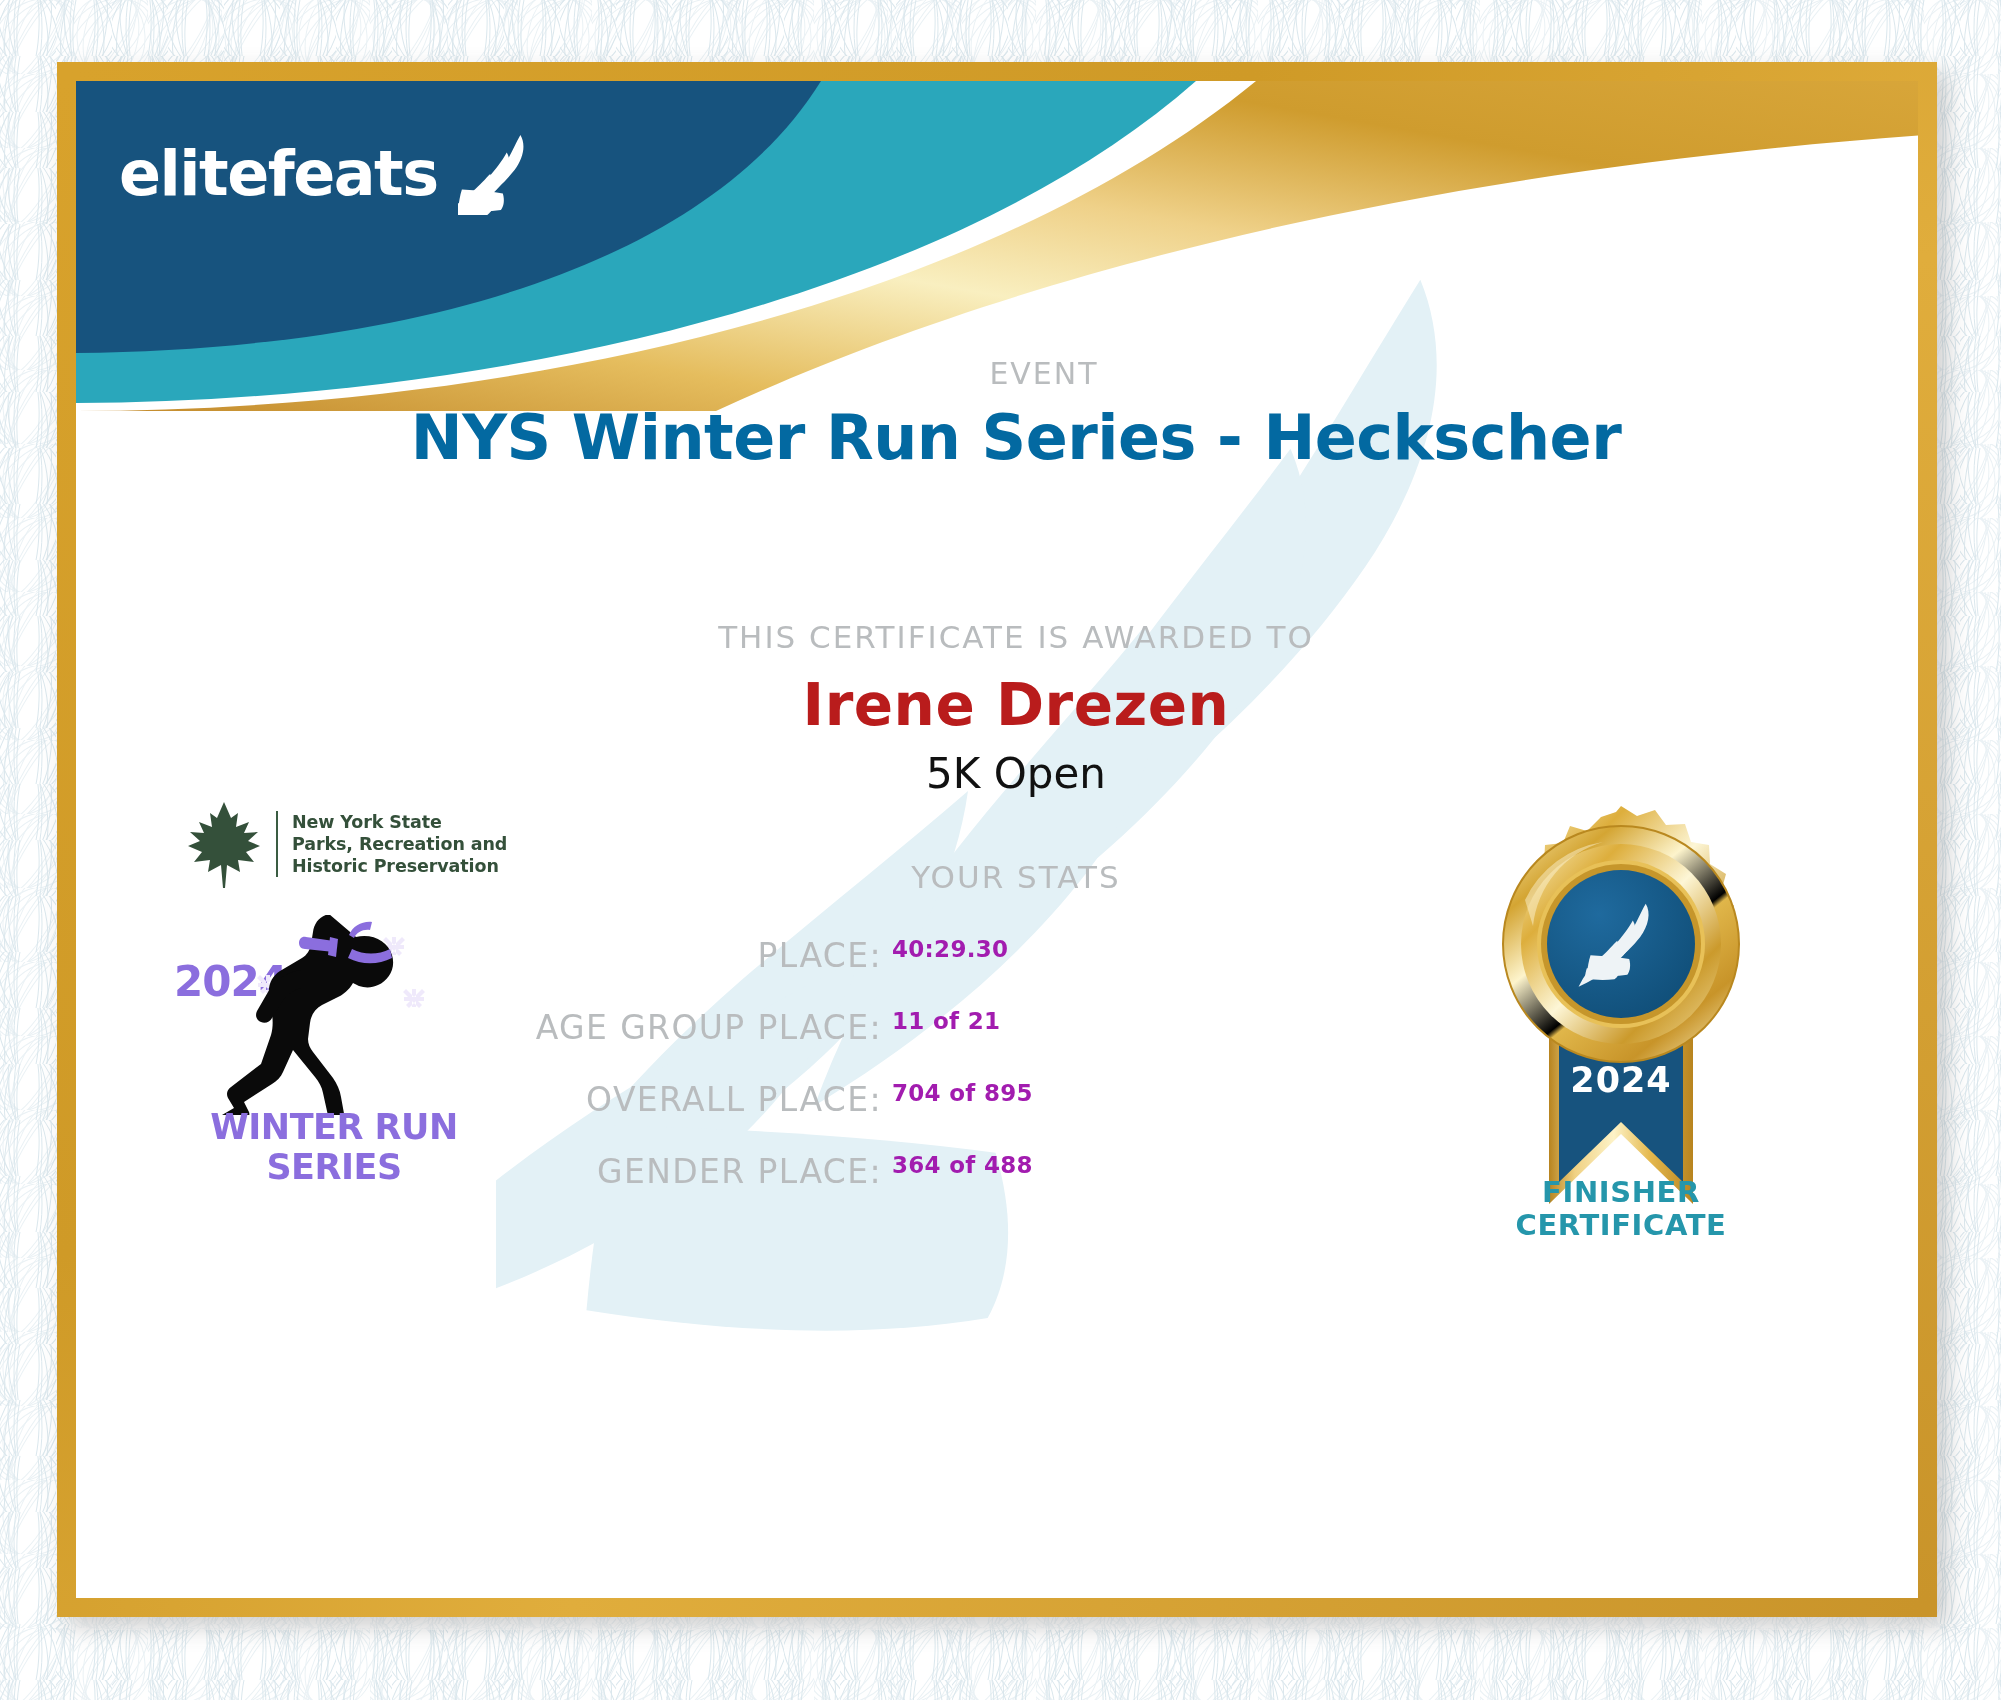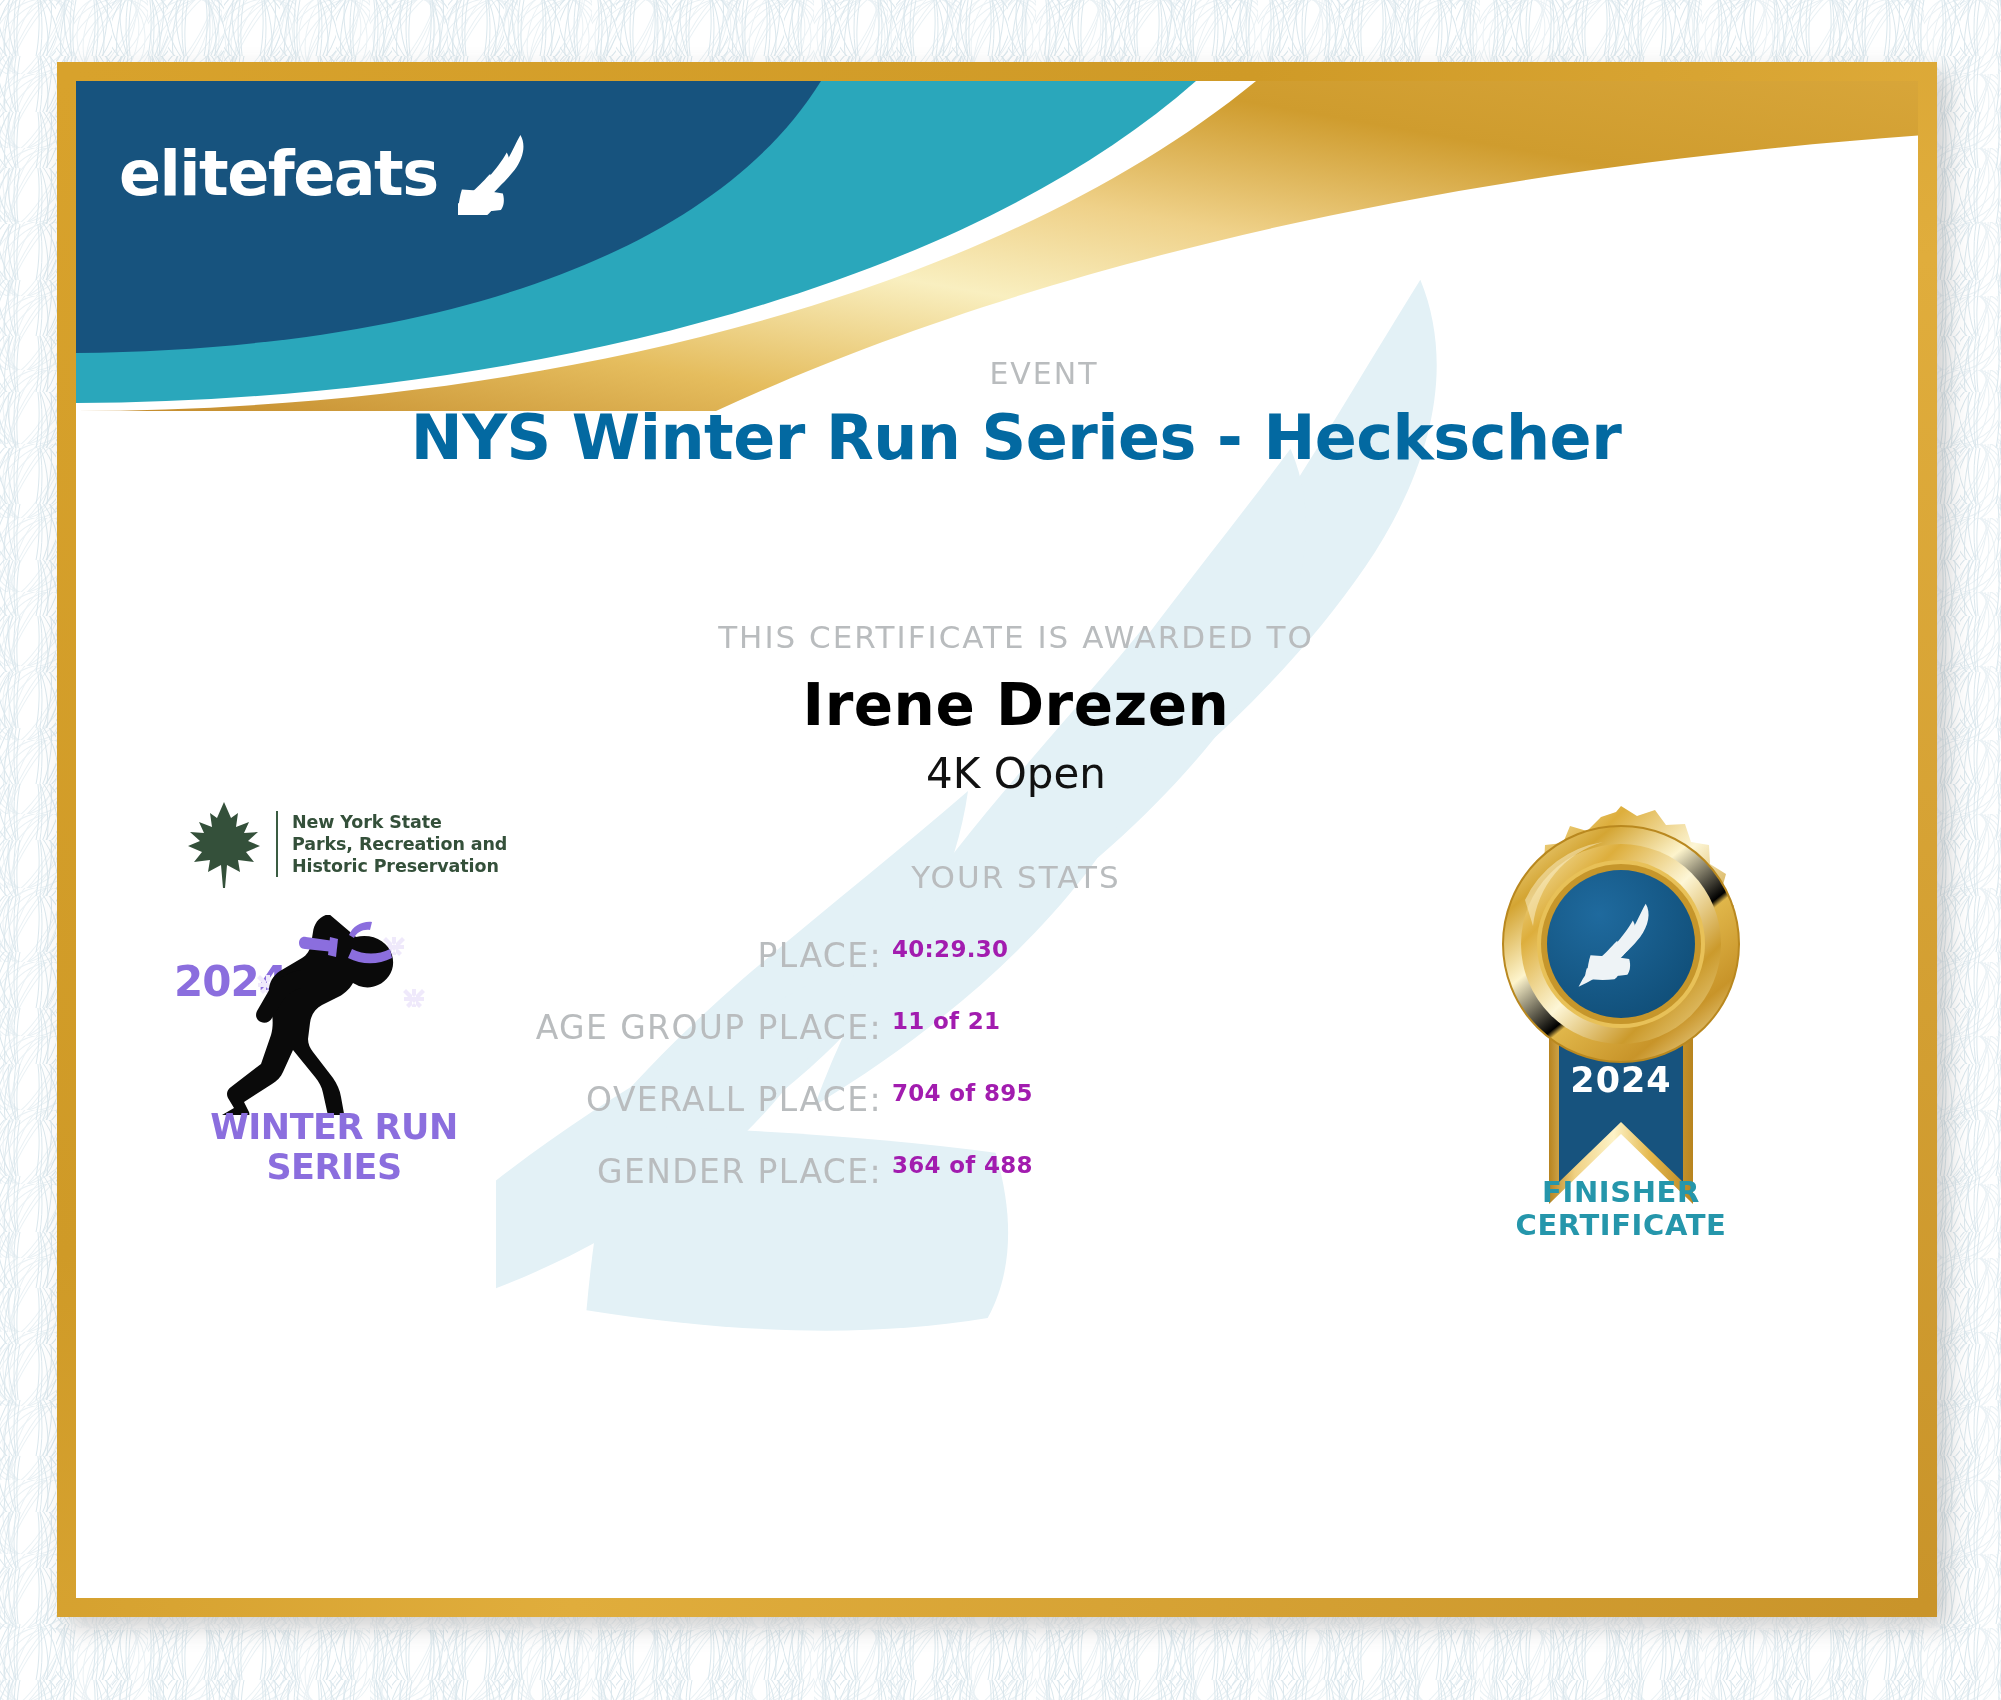--- a/index.html
+++ b/index.html
@@ -108,21 +108,21 @@
     font-weight: 700;
     color: #0369a1;
     letter-spacing: -0.5px;
   }
   #awarded-label { top: 538px; font-size: 31px; }
   #recipient-name {
     top: 590px;
     font-family: "DejaVu Sans", sans-serif;
     font-size: 58px;
     font-weight: 700;
-    color: #000000;
+    color: #b91c1c;
     letter-spacing: 0.5px;
   }
   #recipient-division {
     top: 668px;
     font-family: "DejaVu Sans", sans-serif;
     font-size: 42px;
     font-weight: 400;
     color: #111111;
   }
   #stats-label { top: 778px; font-size: 31px; }
@@ -319,21 +319,21 @@
             <path d="M0 72c14 0 26 1 36 2-1 5-3 8-6 10-10 1-21 1-32-1 0-4 1-8 2-11z"></path>
           </g>
         </svg>
       </div>
 
       <div class="center-col label-soft" id="event-label">EVENT</div>
       <div class="center-col" id="event-title">NYS Winter Run Series - Heckscher</div>
 
       <div class="center-col label-soft" id="awarded-label">THIS CERTIFICATE IS AWARDED TO</div>
       <div class="center-col" id="recipient-name">Irene Drezen</div>
-      <div class="center-col" id="recipient-division">4K Open</div>
+      <div class="center-col" id="recipient-division">5K Open</div>
 
       <div class="center-col label-soft" id="stats-label">YOUR STATS</div>
 
       <div id="stats-block">
         <div class="stat-row">
           <span class="stat-key">PLACE:</span>
           <span class="stat-val">40:29.30</span>
         </div>
         <div class="stat-row">
           <span class="stat-key">AGE GROUP PLACE:</span>

